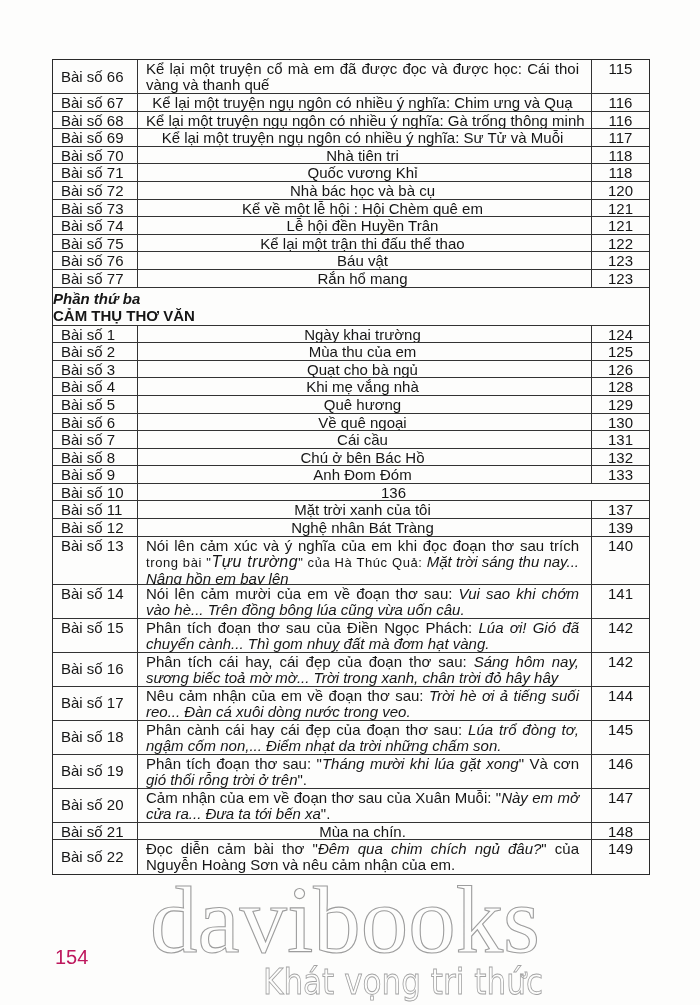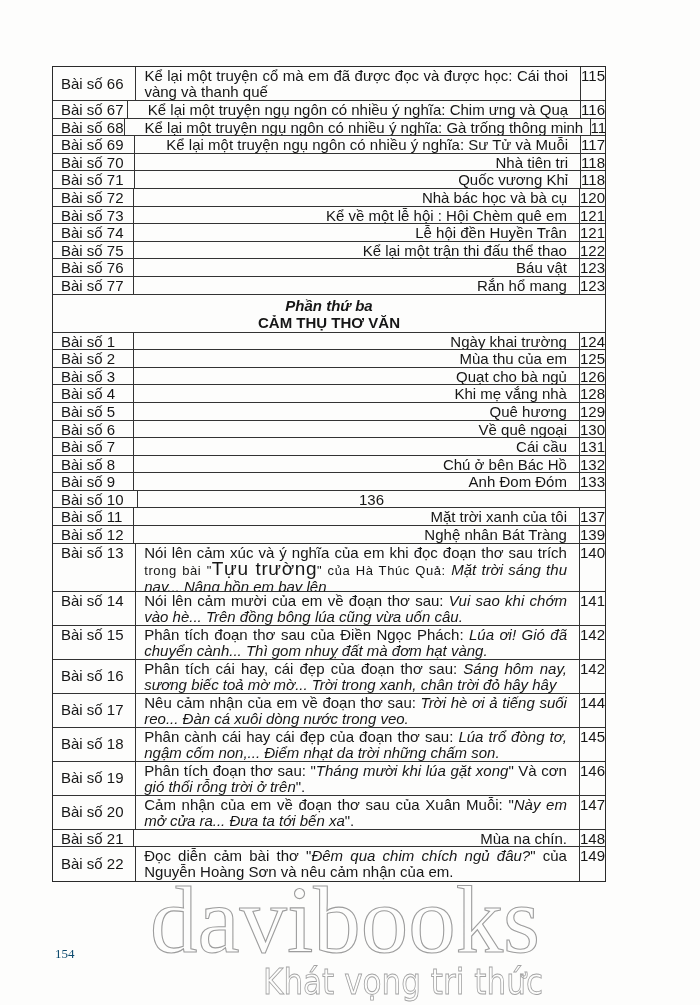--- a/index.html
+++ b/index.html
@@ -2,45 +2,45 @@
 <html><head>
   <meta charset="utf-8">
   <style>
     html, body { margin: 0; padding: 0; }
     body {
       width: 700px; height: 1005px; position: relative; overflow: hidden;
       background: #fdfdfc; color: #161616;
       font-family: "Liberation Sans", sans-serif;
     }
     .toc {
-      position: absolute; left: 52px; top: 66px; width: 554px;
+      position: absolute; left: 52px; top: 59px; width: 598px;
       border: 1px solid #2a2a2a; box-sizing: border-box;
       font-size: 15px; line-height: 16px;
     }
     .row { display: flex; box-sizing: border-box; border-bottom: 1px solid #333; overflow: hidden; }
     .row:last-child { border-bottom: none; justify-content: flex-end; }
     .h1 { height: 17.6px; }
     .h2 { height: 34px; }
     .h3 { height: 48px; }
     .sec { height: 38px; }
     .cell { box-sizing: border-box; padding-top: 1px; }
     .c1 { width: 85px; border-right: 1px solid #333; padding-left: 8px; white-space: nowrap; }
     .c1.mid { display: flex; align-items: center; padding-top: 0; }
     .c2 { width: 454px; border-right: 1px solid #333; padding-left: 8px; padding-right: 12px; text-align: justify; }
-    .h1 .c2 { white-space: nowrap; text-align: right; margin-left: 12px; }
+    .h1 .c2 { white-space: nowrap; text-align: center; }
     .c3 { flex: 1; text-align: center; }
     .seg-i { font-style: italic; }
     .seg-s { font-size: 13px; letter-spacing: 0.6px; }
-    .seg-si { font-size: 19px; letter-spacing: 0.6px; }
-    .section-cell { width: 100%; text-align: center; padding-top: 2px; line-height: 17px; }
+    .seg-si { font-size: 16px; font-style: italic; letter-spacing: 0.6px; }
+    .section-cell { width: 100%; text-align: left; padding-top: 2px; line-height: 17px; }
     .section-heading { font-weight: bold; font-style: italic; display: block; }
     .section-title { font-weight: bold; display: block; }
     .page-number {
-      position: absolute; left: 55px; top: 946px; font-size: 13px; color: #0c4a6e;
-      font-family: Liberation Serif, serif;
+      position: absolute; left: 55px; top: 946px; font-size: 20px; color: #be185d;
+      font-family: Liberation Sans, sans-serif;
     }
     .watermark { position: absolute; left: 0; top: 870px; width: 700px; height: 135px; }
     .wm-brand { font-family: "Liberation Serif", serif; font-size: 96px; fill: none; stroke: #9d9d9d; stroke-width: 1.1; }
     .wm-slogan { font-family: "DejaVu Sans", sans-serif; font-size: 36px; fill: none; stroke: #a3a3a3; stroke-width: 0.9; }
   </style>
 </head>
 <body>
 
 <div class="toc" id="toc">
     <div class="row h2">

